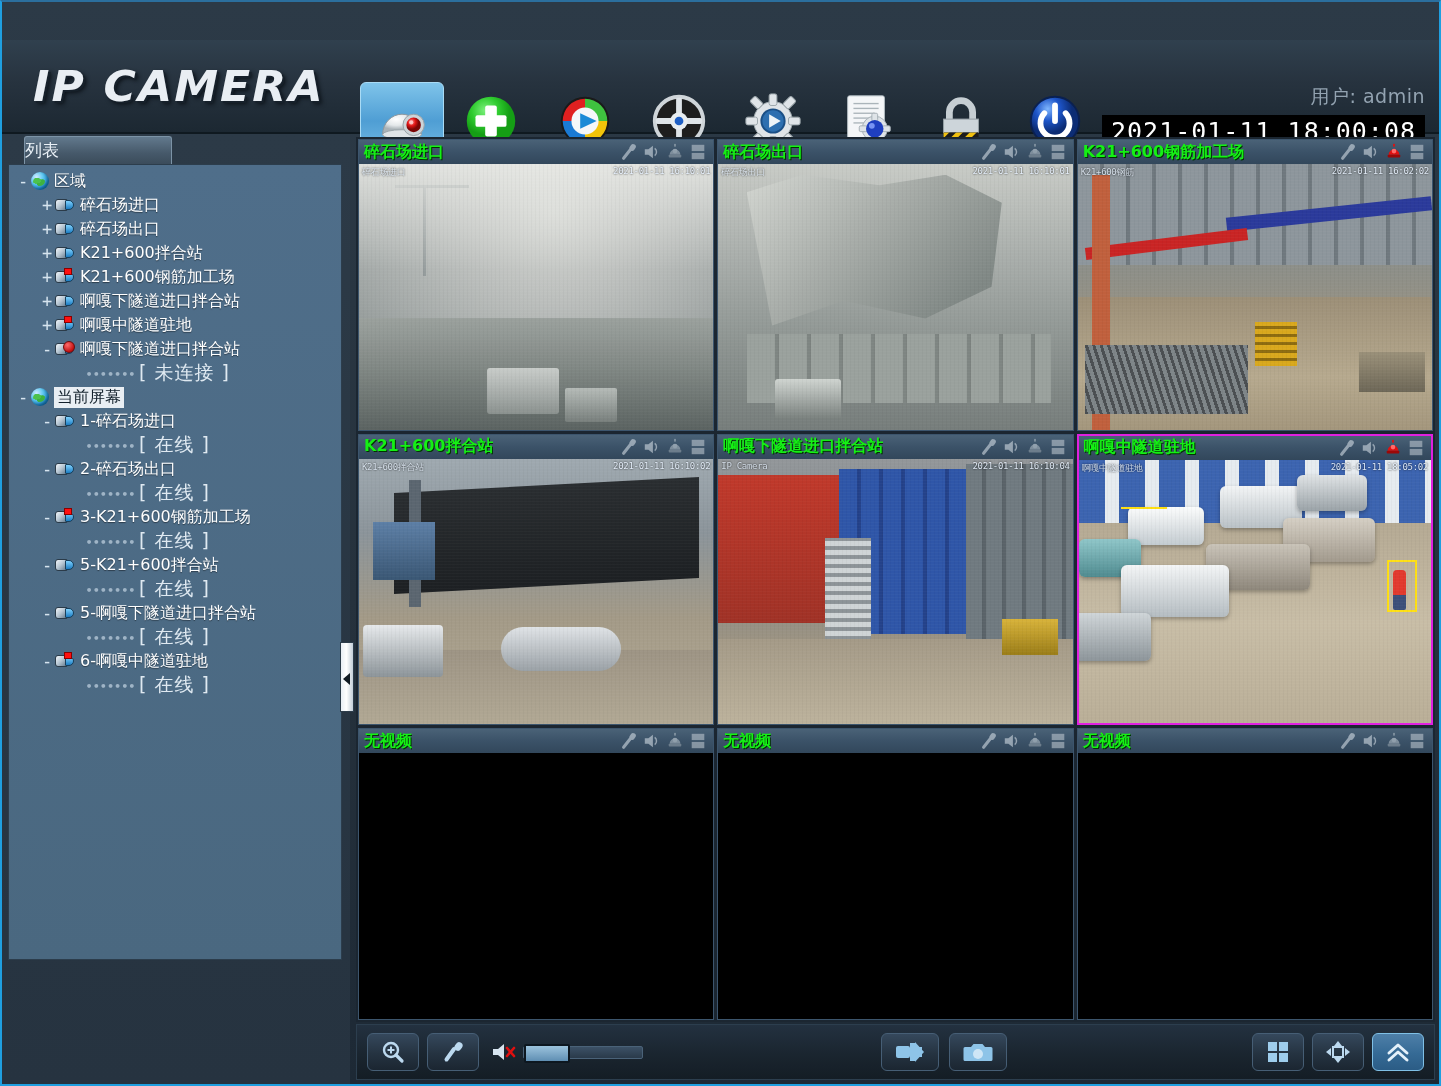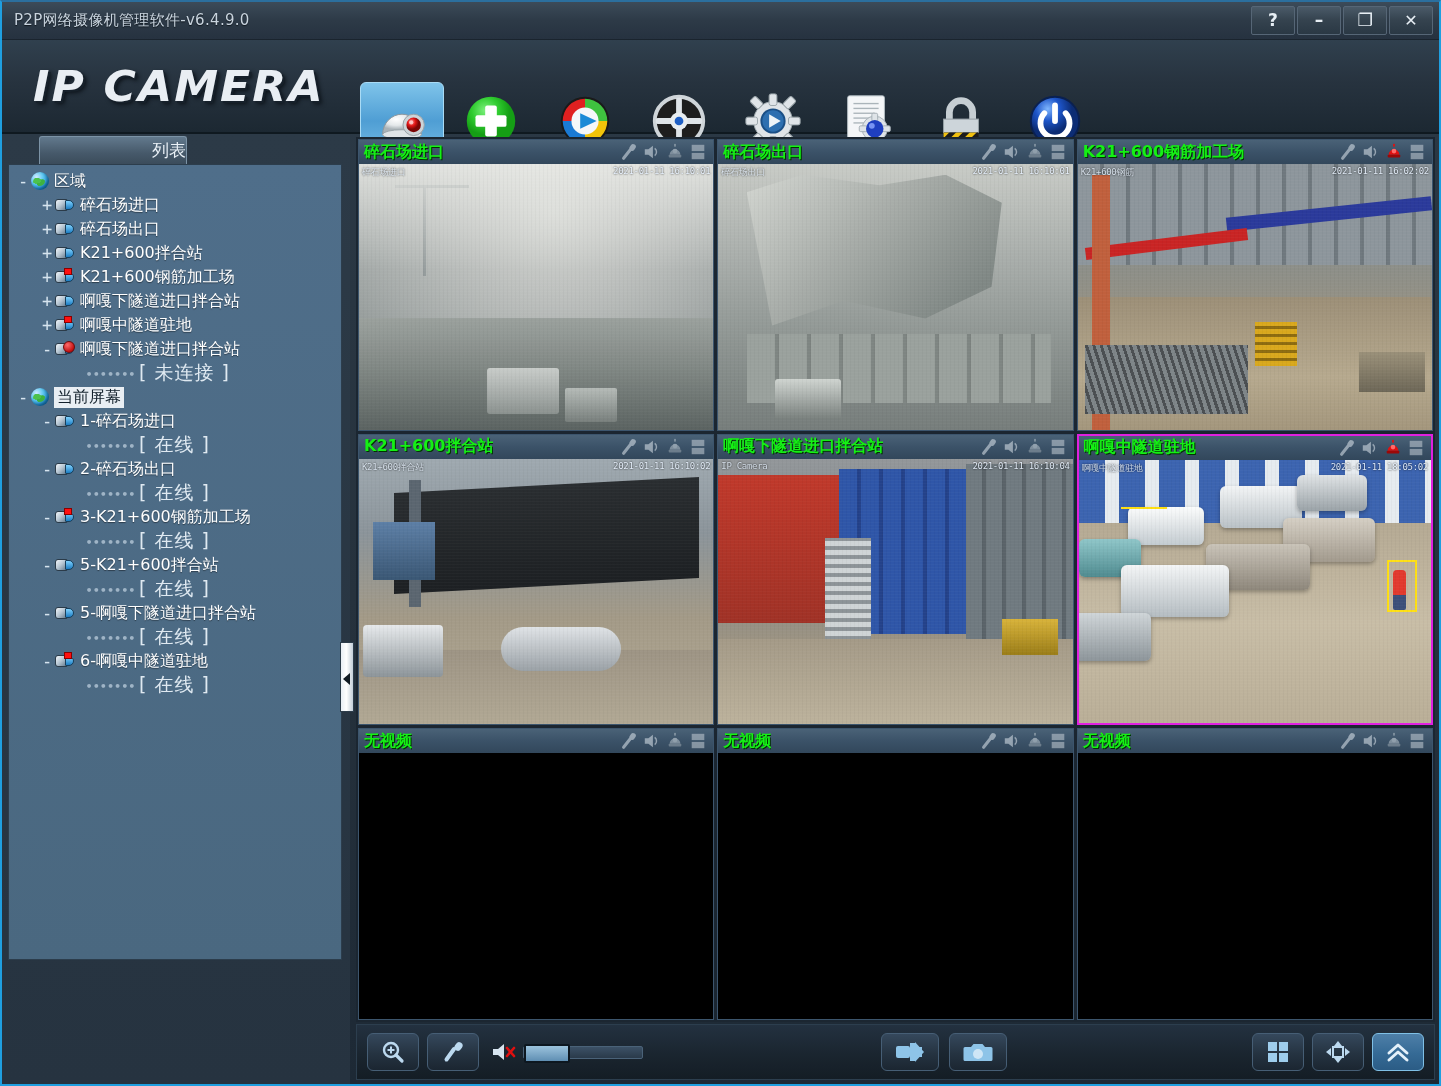--- a/index.html
+++ b/index.html
@@ -72,25 +72,25 @@
     border:1px solid #000; line-height:1.1;
   }
 
   
   #sidebar{
     position:absolute; left:0; top:132px; width:348px; bottom:0;
     background:linear-gradient(180deg,#2c3a47 0%,#263340 100%);
   }
   #tabstrip{ position:absolute; left:0; top:0; width:348px; height:30px; }
   .tab{
-    position:absolute; left:37px; top:2px; width:148px; height:28px;
+    position:absolute; left:22px; top:2px; width:148px; height:28px;
     background:linear-gradient(180deg,#62798d 0%,#46596a 60%,#3b4c5b 100%);
     border:1px solid #7c93a6; border-bottom:none;
     border-radius:3px 3px 0 0;
-    color:#eaf1f7; font-size:17px; text-align:right; line-height:27px;
+    color:#eaf1f7; font-size:17px; text-align:left; line-height:27px;
     cursor:pointer;
   }
   #tree{
     position:absolute; left:6px; top:30px; right:8px; bottom:124px;
     background:#50708c;
     background:linear-gradient(180deg,#4f6e8a 0%,#4a6880 100%);
     border:1px solid #2c3d4c;
     overflow:hidden;
     padding-top:4px;
   }
@@ -321,29 +321,20 @@
   .spacer{ flex:1; }
   .right-group{ display:flex; align-items:center; gap:8px; }
 
   svg{ display:block; }
 </style>
 </head>
 <body>
 
 <div id="app">
 
-  <div id="titlebar">
-    <div id="title-text">P2P网络摄像机管理软件-v6.4.9.0</div>
-    <div class="win-btns">
-      <div class="win-btn">?</div>
-      <div class="win-btn">–</div>
-      <div class="win-btn">❐</div>
-      <div class="win-btn">✕</div>
-    </div>
-  </div>
 
   <div id="header">
     <div id="logo">IP CAMERA</div>
 
     <div id="toolbar">
 
       <div class="tb-btn active">
         <span>
         <svg class="tb-ico" viewBox="0 0 64 64">
           <defs>
@@ -492,20 +483,24 @@
               </defs>
           <circle cx="32" cy="32" r="25" fill="url(#blu)" stroke="#0a2050" stroke-width="2"></circle>
           <path d="M32 16 v16" stroke="#fff" stroke-width="6" stroke-linecap="round"></path>
           <path d="M21 24 a15 15 0 1 0 22 0" fill="none" stroke="#fff" stroke-width="6" stroke-linecap="round"></path>
         </svg>
           </span>
       </div>
 
     </div>
 
+    <div id="user-area">
+      <div id="user-label">用户: admin</div>
+      <div id="clock">2021-01-11 18:00:08</div>
+    </div>
   </div>
 
   <div id="sidebar">
     <div id="tabstrip">
       <div class="tab">列表</div>
     </div>
 
     <div id="tree">
         <div class="tnode lvl1">
           <span class="expander">-</span>

